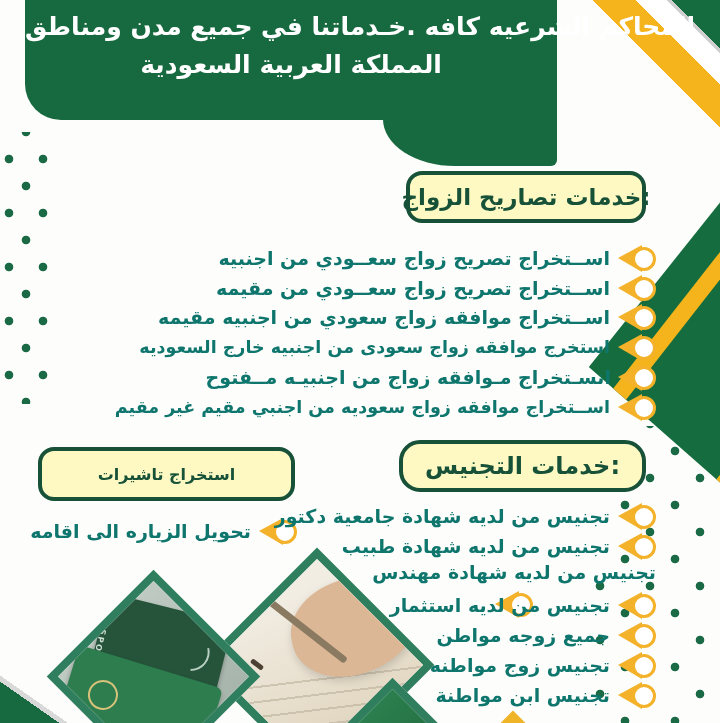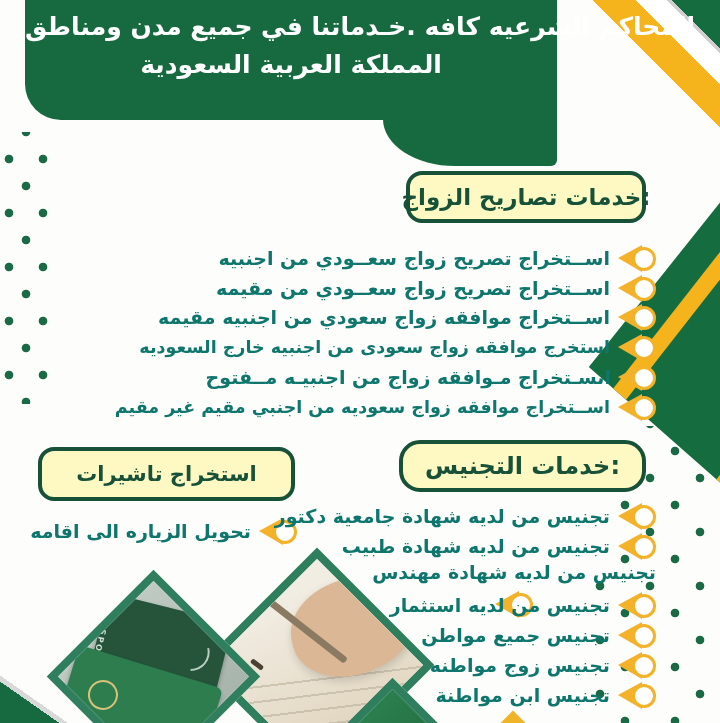--- a/index.html
+++ b/index.html
@@ -41,21 +41,21 @@
     background:#156d3f;clip-path:polygon(100% 15%,18% 62%,100% 95%);}
   .diag .stripe{position:absolute;background:#f5b41c;transform:rotate(38deg);}
   .stripe-1{left:113px;top:-35px;width:17px;height:400px;}
   .stripe-2{left:158px;top:230px;width:15px;height:200px;}
 
   
   .badge{position:absolute;display:flex;align-items:center;justify-content:center;
     background:#fef9c3;border:4px solid #175138;border-radius:16px;
     color:#175138;font-weight:bold;white-space:nowrap;z-index:6;box-sizing:border-box;}
   .badge-marriage{left:406px;top:171px;width:240px;height:52px;font-size:23px;}
-  .badge-visa{left:38px;top:447px;width:257px;height:54px;font-size:21px;}
+  .badge-visa{left:38px;top:447px;width:257px;height:54px;font-size:16px;}
   .badge-natural{left:399px;top:440px;width:247px;height:52px;font-size:24px;border-radius:21px;}
 
   
   .row{position:absolute;display:flex;align-items:center;gap:8px;height:30px;z-index:6;}
   .row .txt{font-weight:bold;color:#0f766e;font-size:19px;white-space:nowrap;}
   .bullet{position:relative;width:38px;height:27px;flex:0 0 auto;}
   .bullet .tri{position:absolute;left:0;top:0;width:0;height:0;
     border-top:13px solid transparent;border-bottom:14px solid transparent;
     border-right:24px solid #f3b229;}
   .bullet .circ{position:absolute;right:0;top:2px;width:18px;height:18px;
@@ -234,21 +234,21 @@
       </span>
   </div>
   <div class="row n3">
     <span class="txt">تجنيس من لديه استثمار</span>
     <span class="bullet">
         <span class="tri"></span>
         <span class="circ"></span>
       </span>
   </div>
   <div class="row n4">
-    <span class="txt">تجنيس جميع مواطن</span>
+    <span class="txt">جميع زوجه مواطن</span>
     <span class="bullet">
         <span class="tri"></span>
         <span class="circ"></span>
       </span>
   </div>
   <div class="row n5">
     <span class="txt">تجنيس زوج مواطنه</span>
     <span class="bullet">
         <span class="tri"></span>
         <span class="circ"></span>

